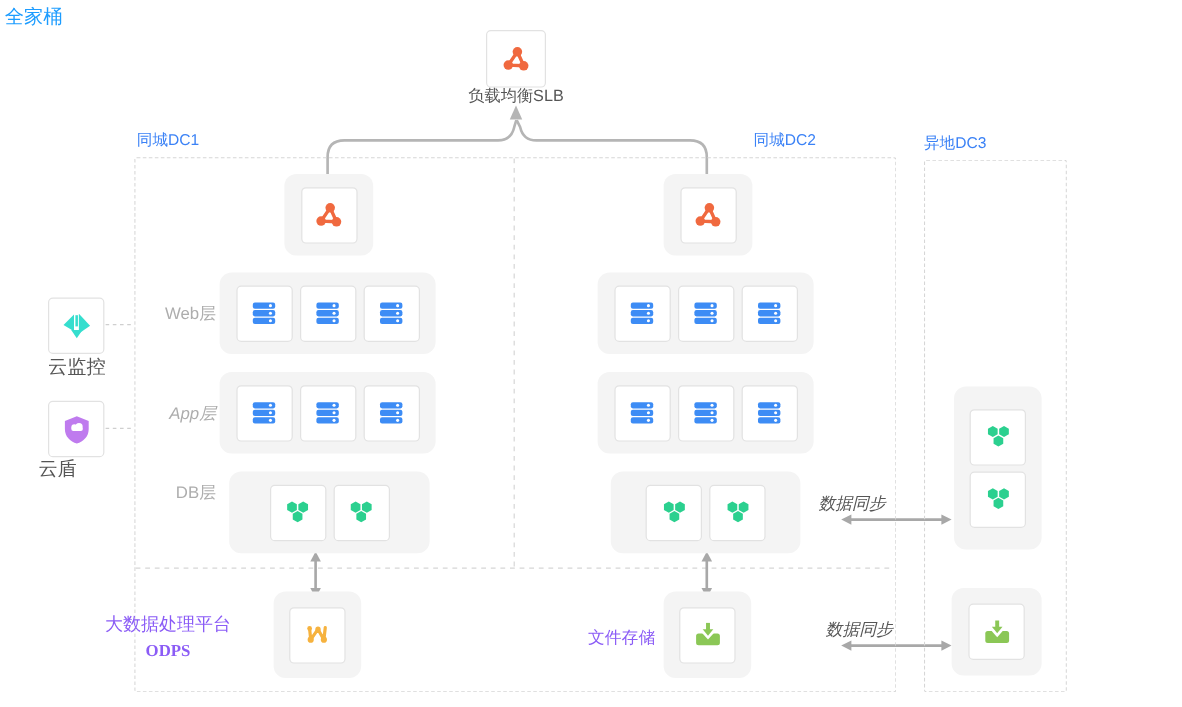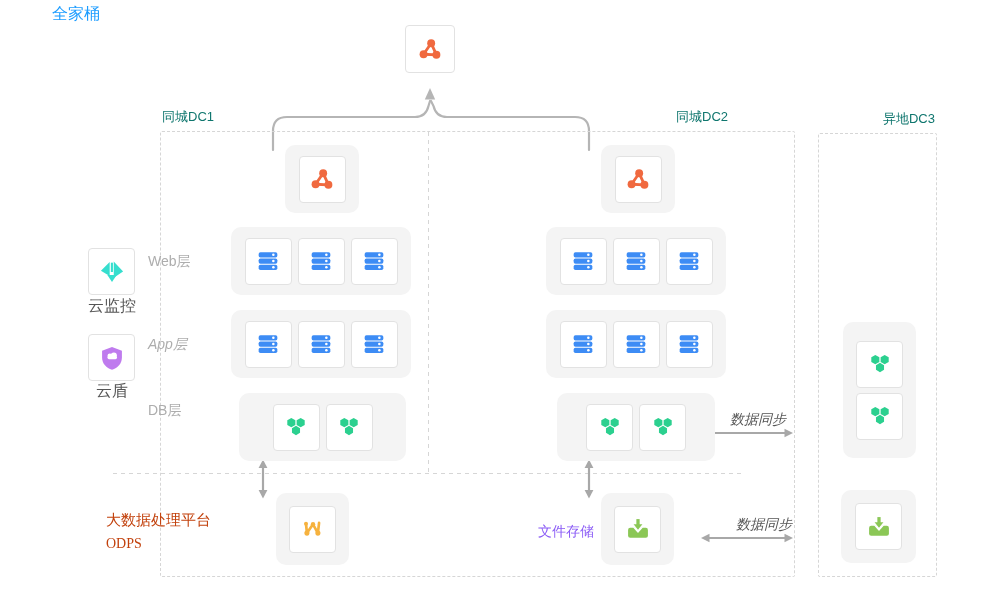--- a/index.html
+++ b/index.html
@@ -1,49 +1,49 @@
 <!DOCTYPE html>
 <html><head>
 <meta charset="utf-8">
 <style>
   html,body{margin:0;padding:0;background:#ffffff;}
   body{font-family:"Liberation Sans","DejaVu Sans",sans-serif;}
   .canvas{position:relative;width:985px;height:589px;background:#fff;overflow:hidden;}
-  .abs{position:absolute;margin-left:48px;}
+  .abs{position:absolute;}
   .overlay{position:absolute;left:0;top:0;width:985px;height:589px;pointer-events:none;}
 
   .page-title{left:4px;top:4px;font-size:16px;color:#1c9cff;cursor:pointer;}
 
   .zone-box{border:1px dashed #d6d6d6;border-radius:2px;}
   .zone-main{left:112px;top:131px;width:633px;height:444px;}
   .zone-dc3{left:770px;top:133px;width:117px;height:442px;}
 
-  .zone-label{font-size:13px;color:#0f766e;}
+  .zone-label{font-size:13px;color:#3b82f6;}
   .zone-label.dc1{left:114px;top:108px;}
   .zone-label.dc2{left:628px;top:108px;width:117px;text-align:left;}
-  .zone-label.dc3{left:770px;top:110px;width:117px;text-align:right;}
+  .zone-label.dc3{left:770px;top:110px;width:117px;text-align:left;}
 
   .group{background:#f4f4f4;border-radius:10px;display:flex;align-items:center;justify-content:center;gap:6px;}
   .group.col{flex-direction:column;gap:5px;}
 
   .tile{width:45px;height:45px;background:#fff;border:1px solid #e2e2e2;border-radius:4px;
         display:flex;align-items:center;justify-content:center;flex:0 0 auto;}
   .tile svg{width:28px;height:28px;display:block;}
 
   .slb-top-tile{left:405px;top:25px;width:48px;height:46px;position:absolute;}
   .slb-label{left:355px;top:71px;width:150px;text-align:center;font-size:13.5px;color:#555;}
 
-  .layer-label{left:100px;width:80px;font-size:14px;color:#adadad;}
+  .layer-label{left:100px;width:80px;text-align:right;font-size:14px;color:#adadad;}
 
   .side-label{width:72px;text-align:center;font-size:16px;color:#555;}
 
-  .odps-block{left:58px;top:511px;width:164px;text-align:left;color:#c2410c;
+  .odps-block{left:58px;top:511px;width:164px;text-align:center;color:#8b5cf6;
               font-family:"Liberation Serif","DejaVu Serif",serif;}
   .odps-line1{font-size:15px;}
-  .odps-line2{font-size:14px;margin-top:6px;}
+  .odps-line2{font-size:14px;margin-top:6px;font-weight:bold;}
 
   .file-label{left:420px;top:523px;width:126px;text-align:right;font-size:14px;color:#8b5cf6;}
 
   .sync-label{width:120px;text-align:left;font-size:14px;color:#555;font-style:italic;}
 </style>
 </head>
 <body>
 
 <div class="canvas">
 
@@ -133,39 +133,40 @@
     </g>
   </svg>
 
   <div class="abs page-title">全家桶</div>
 
   <div class="tile slb-top-tile">
     <svg>
         <use href="#icon-slb"></use>
       </svg>
   </div>
+  <div class="abs slb-label">负载均衡SLB</div>
 
   <div class="abs zone-box zone-main"></div>
   <div class="abs zone-box zone-dc3"></div>
   <div class="abs zone-label dc1">同城DC1</div>
   <div class="abs zone-label dc2">同城DC2</div>
   <div class="abs zone-label dc3">异地DC3</div>
 
   <div class="tile abs" style="left:40px;top:248px;">
     <svg>
         <use href="#icon-monitor"></use>
       </svg>
   </div>
   <div class="abs side-label" style="left:28px;top:296px;">云监控</div>
   <div class="tile abs" style="left:40px;top:334px;">
     <svg>
         <use href="#icon-shield"></use>
       </svg>
   </div>
-  <div class="abs side-label" style="left:28px;top:381px;">云盾</div>
+  <div class="abs side-label" style="left:12px;top:381px;">云盾</div>
 
   <div class="abs layer-label" style="top:253px;">Web层</div>
   <div class="abs layer-label" style="top:336px;font-style:italic;">App层</div>
   <div class="abs layer-label" style="top:402px;">DB层</div>
 
   <div class="group abs" style="left:237px;top:145px;width:74px;height:68px;">
     <div class="tile">
       <svg>
           <use href="#icon-slb"></use>
         </svg>

